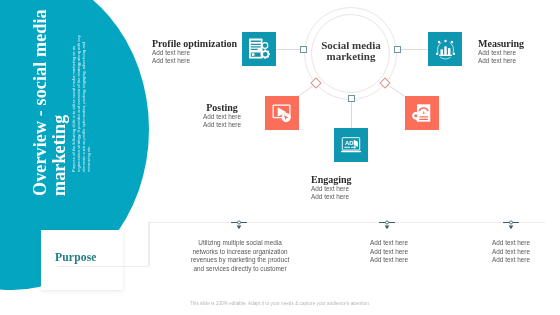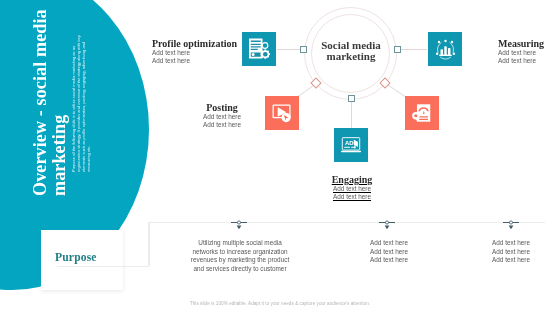--- a/index.html
+++ b/index.html
@@ -146,31 +146,31 @@
         <rect x="24" y="28" width="10" height="2.2" rx="1"></rect>
       </g>
     </svg>
   </div>
 
   <div class="nlab" style="left:152px;top:39px;">
     <div class="h">Profile optimization</div>
     <div class="l">Add text here</div>
     <div class="l">Add text here</div>
   </div>
-  <div class="nlab" style="left:478px;top:39px;margin-left:20px;">
+  <div class="nlab" style="left:478px;top:39px;">
     <div class="h">Measuring</div>
     <div class="l">Add text here</div>
     <div class="l">Add text here</div>
   </div>
   <div class="nlab" style="left:203px;top:103px;text-align:center;">
     <div class="h">Posting</div>
     <div class="l">Add text here</div>
     <div class="l">Add text here</div>
   </div>
-  <div class="nlab" style="left:311px;top:175px;text-align:center;width:82px;text-decoration:underline;">
+  <div class="nlab" style="left:311px;top:175px;width:82px;">
     <div class="h">Engaging</div>
     <div class="l">Add text here</div>
     <div class="l">Add text here</div>
   </div>
 
   <div class="card" style="left:40.5px;top:229.5px;width:82px;height:60px;"></div>
   <div class="ovlabel" style="left:55px;top:251px;">Purpose</div>
   <div class="hline" style="left:57px;top:265.5px;width:92px;"></div>
   <div class="vline" style="left:148px;top:222px;height:44px;"></div>
 

